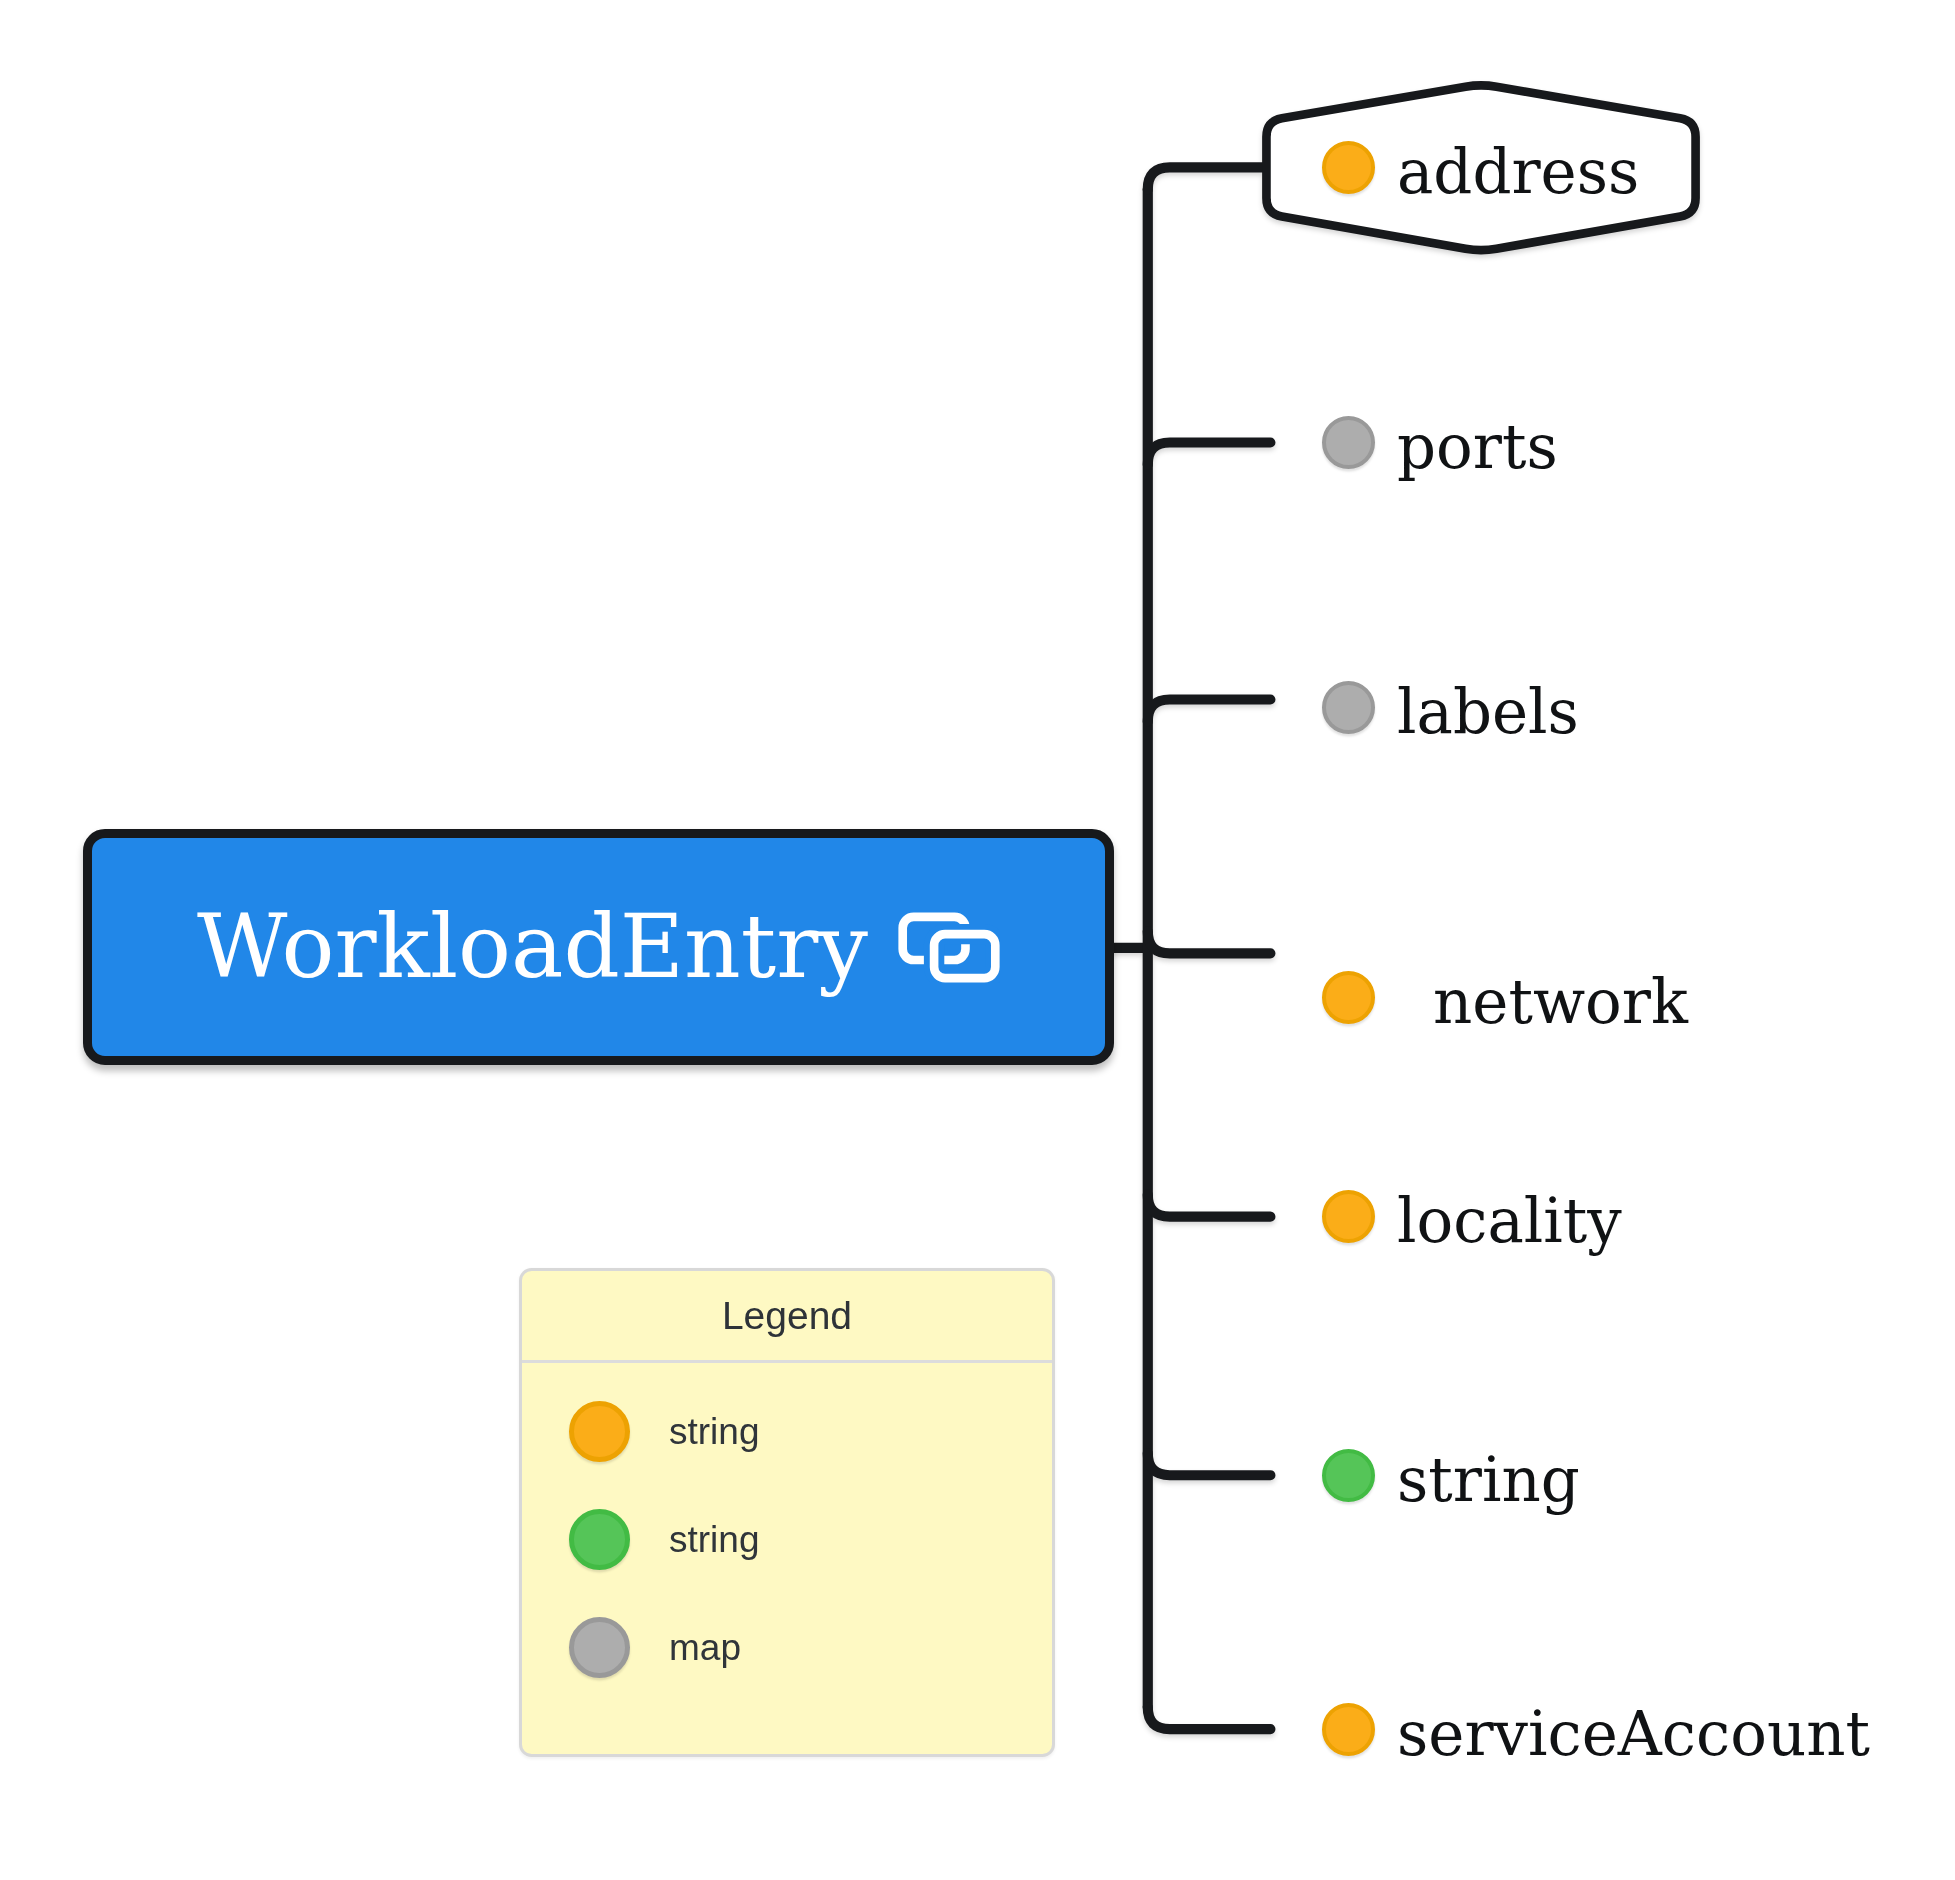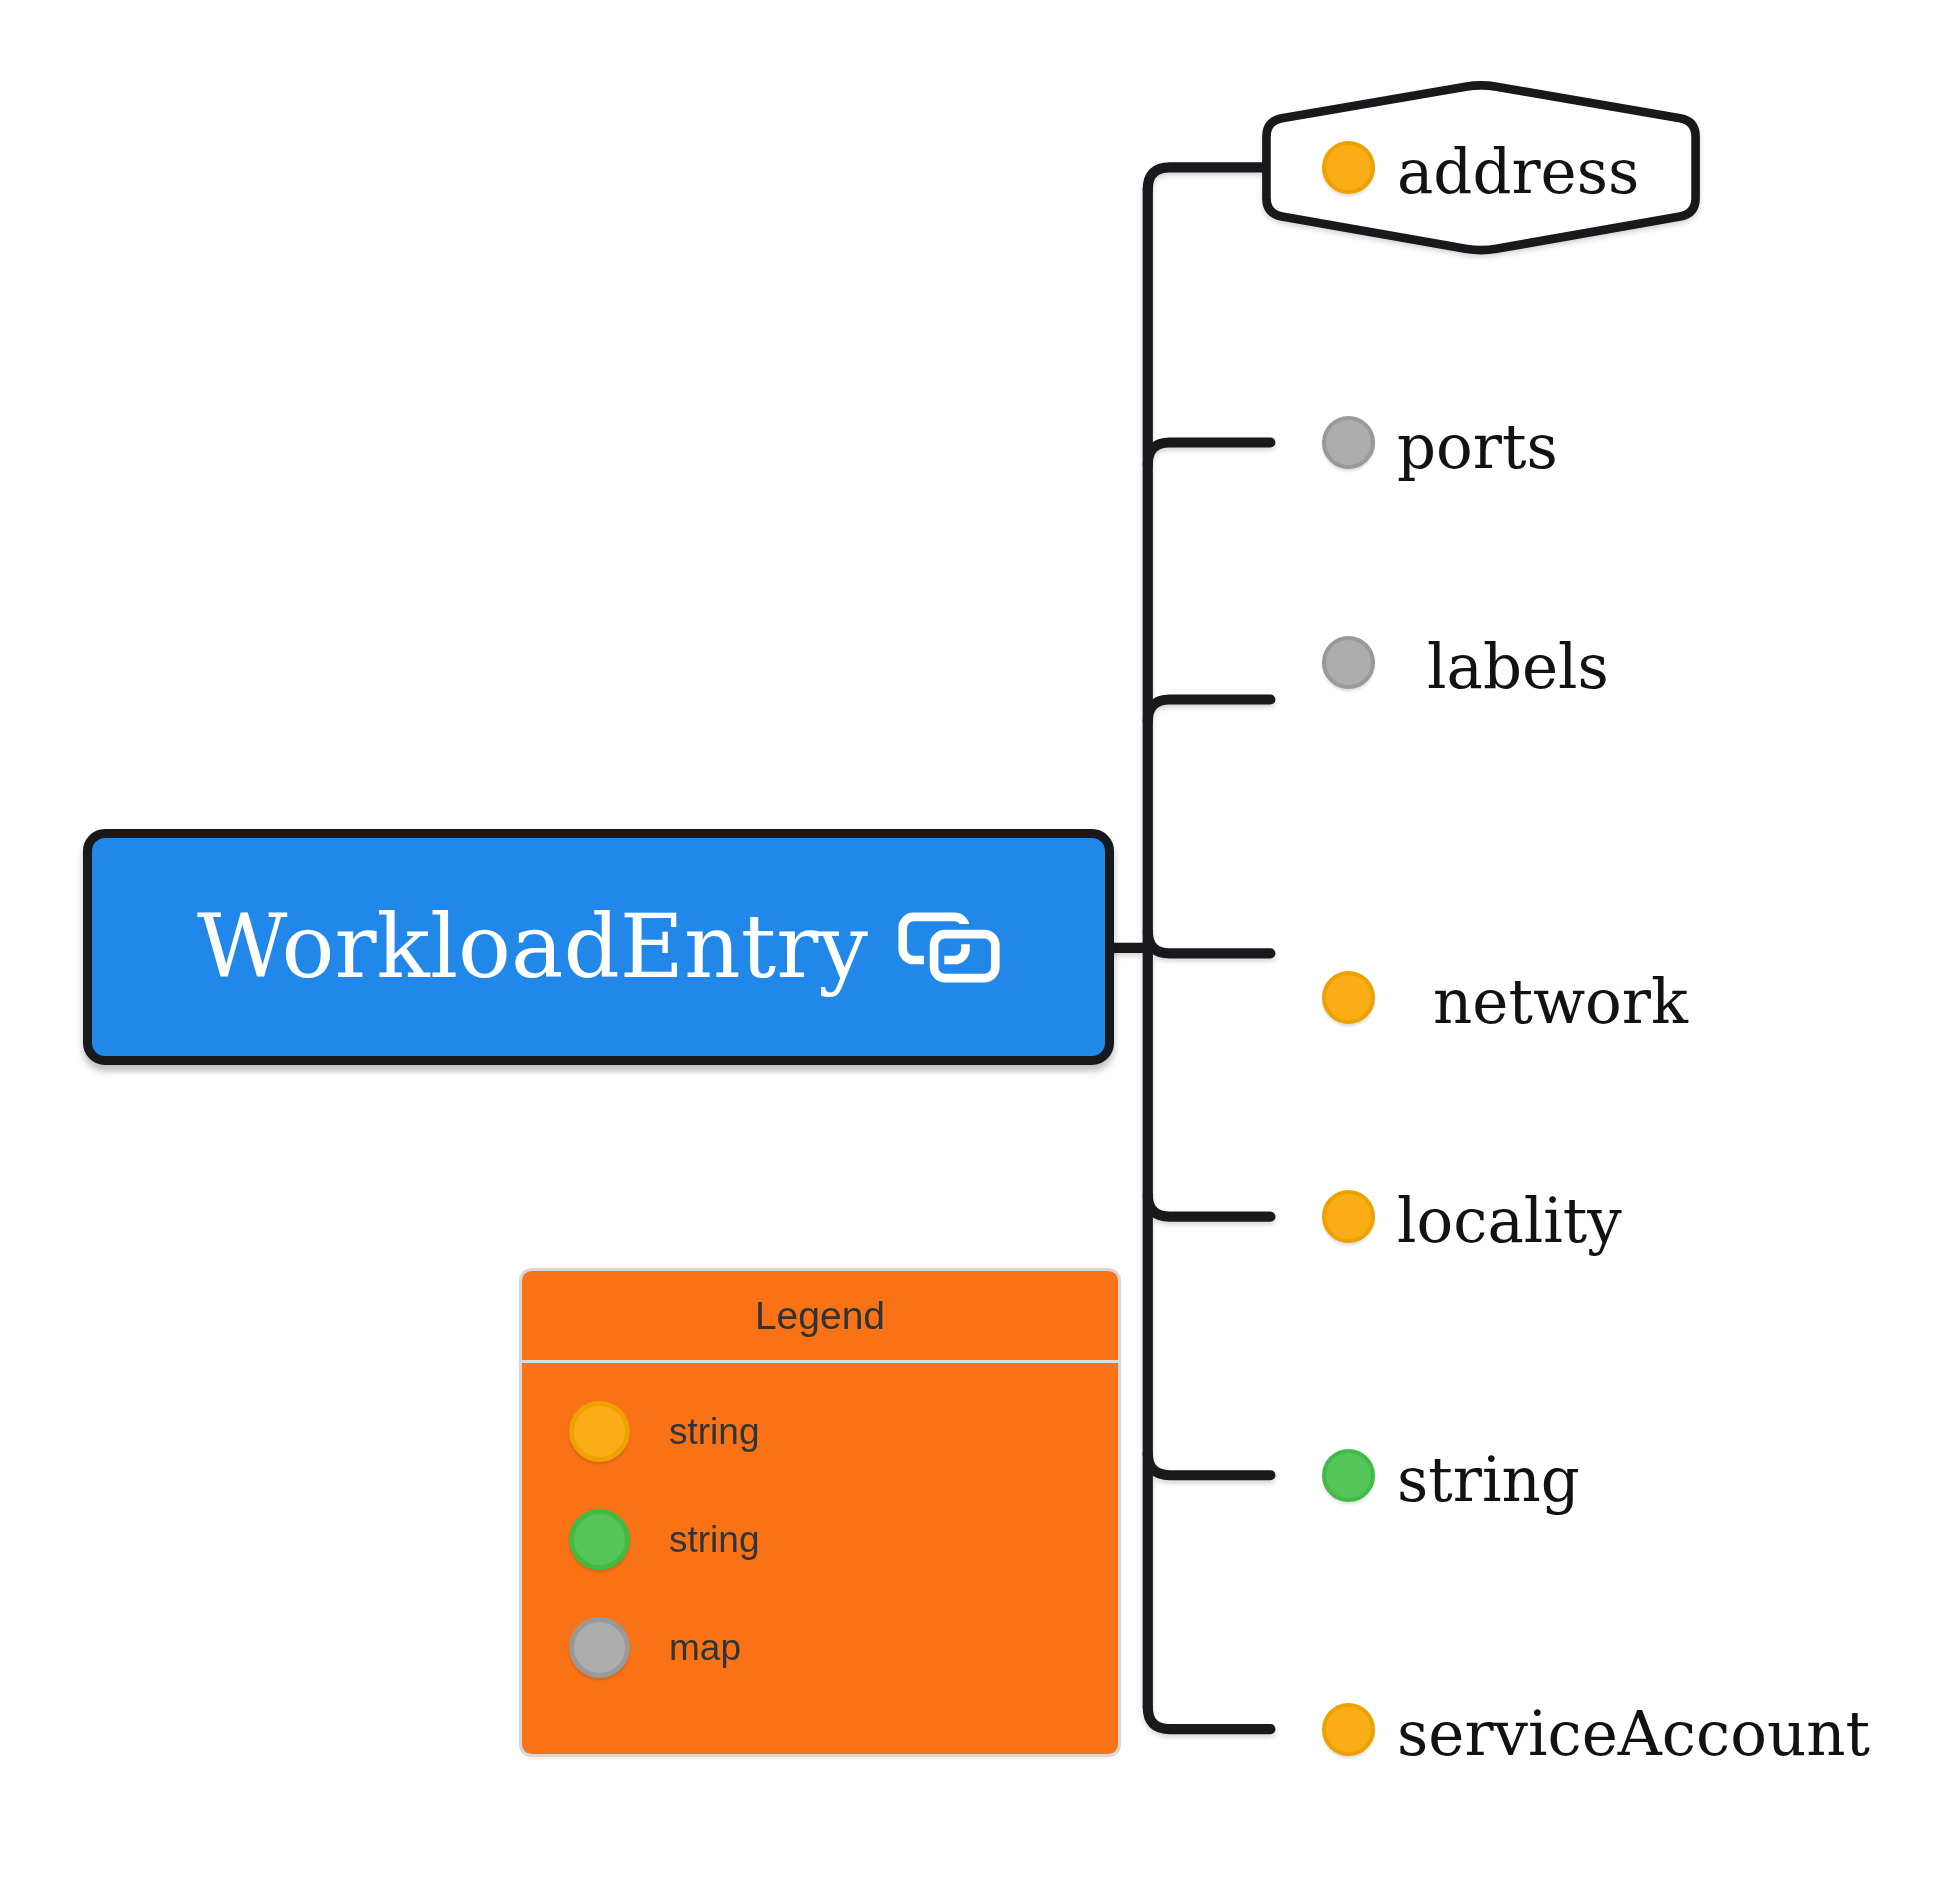--- a/index.html
+++ b/index.html
@@ -21,22 +21,22 @@
 
   
   .node-row{position:absolute;left:1322px;height:53px;display:flex;}
   .node-dot{width:53px;height:53px;border-radius:50%;box-sizing:border-box;
             border-width:4.7px;border-style:solid;flex:0 0 auto;
             box-shadow:0 2.4px 2.4px rgba(0,0,0,0.12);}
   .node-label{margin-left:22px;font-family:"DejaVu Serif","Liberation Serif",serif;
               font-size:61px;color:#101214;line-height:1;white-space:nowrap;}
 
   
-  .legend{position:absolute;left:519px;top:1268px;width:602px;height:489px;
-          box-sizing:border-box;background:#f97316;border:3.1px solid #D8D8D8;
+  .legend{position:absolute;left:519px;top:1268px;width:536px;height:489px;
+          box-sizing:border-box;background:#fef9c3;border:3.1px solid #D8D8D8;
           border-radius:12.6px;box-shadow:0 1.6px 3.1px rgba(0,0,0,0.06);}
   .legend-header{height:89px;display:flex;align-items:center;justify-content:center;
                  border-bottom:3.1px solid #DCDCDC;}
   .legend-title{font-size:39px;color:#2E3338;}
   .legend-rows{padding-top:14px;text-align:right;}
   .legend-row{height:108px;display:flex;align-items:center;padding-left:47px;}
   .legend-dot{width:61px;height:61px;border-radius:50%;box-sizing:border-box;
               border-width:5.5px;border-style:solid;flex:0 0 auto;
               box-shadow:0 2.4px 2.4px rgba(0,0,0,0.12);}
   .legend-label{margin-left:39px;font-size:37px;color:#30353A;line-height:1;}
@@ -78,21 +78,21 @@
 
   <div id="nodes-layer">
       <div class="node-row" style="top: 141px;">
         <span class="node-dot" style="background: rgb(251, 173, 24); border-color: rgb(237, 162, 2);"></span>
         <span class="node-label">address</span>
       </div>
       <div class="node-row" style="top: 416px;">
         <span class="node-dot" style="background: rgb(173, 173, 173); border-color: rgb(153, 153, 153);"></span>
         <span class="node-label">ports</span>
       </div>
-      <div class="node-row" style="top: 636px; gap: 30px;">
+      <div class="node-row" style="top: 681px;">
         <span class="node-dot" style="background: rgb(173, 173, 173); border-color: rgb(153, 153, 153);"></span>
         <span class="node-label">labels</span>
       </div>
       <div class="node-row" style="top: 971px; gap: 36px;">
         <span class="node-dot" style="background: rgb(251, 173, 24); border-color: rgb(237, 162, 2);"></span>
         <span class="node-label">network</span>
       </div>
       <div class="node-row" style="top: 1190px;">
         <span class="node-dot" style="background: rgb(251, 173, 24); border-color: rgb(237, 162, 2);"></span>
         <span class="node-label">locality</span>

